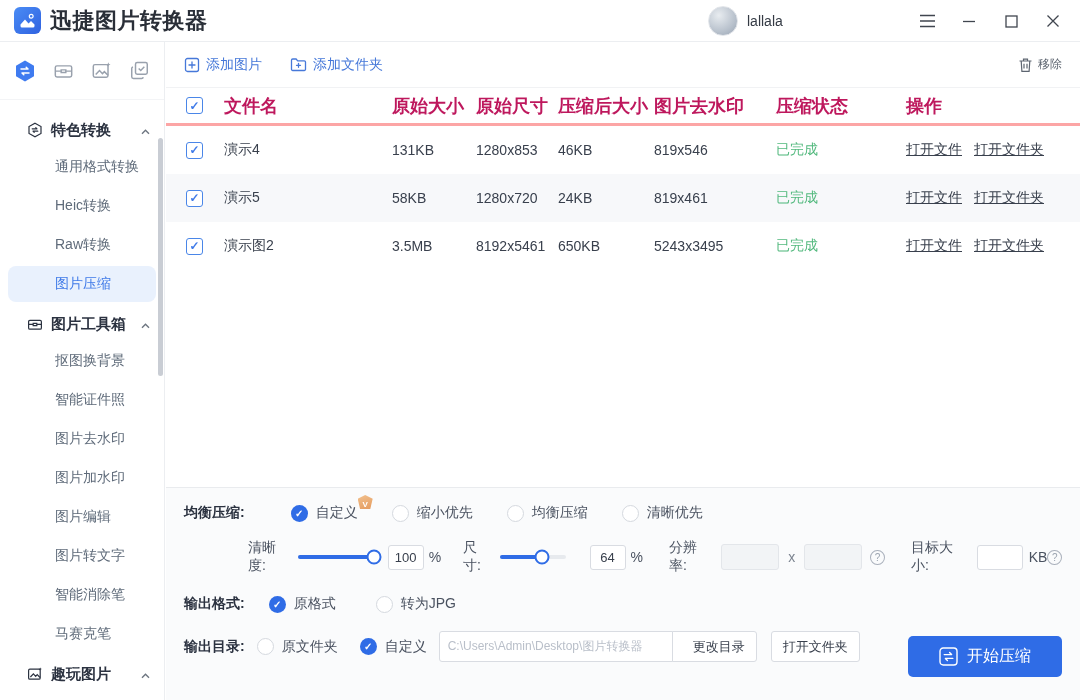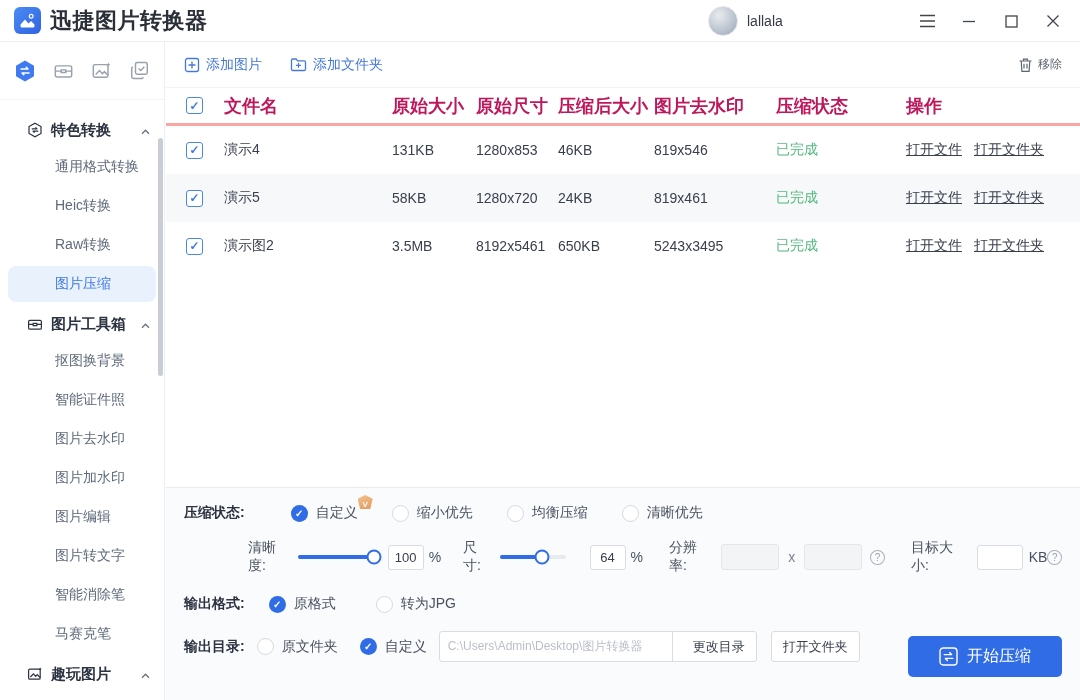--- a/index.html
+++ b/index.html
@@ -265,21 +265,21 @@
     <span class="status-done">已完成</span>
     <span class="ops">
       <span class="op-link">打开文件</span>
       <span class="op-link">打开文件夹</span>
     </span>
   </div>
 
   <div class="panel">
 
     <div class="prow gap34">
-      <span class="plabel">压缩状态:</span>
+      <span class="plabel">均衡压缩:</span>
       <span class="radio-group">
         <span class="radio on"></span>
         <span class="vip-wrap"><span>自定义</span><span class="vip-badge">V</span></span>
       </span>
       <span class="radio-group">
         <span class="radio off"></span>
         <span>缩小优先</span>
       </span>
       <span class="radio-group">
         <span class="radio off"></span>

